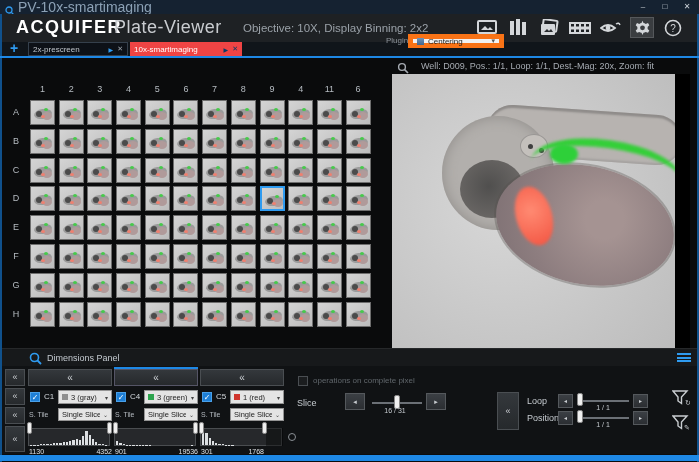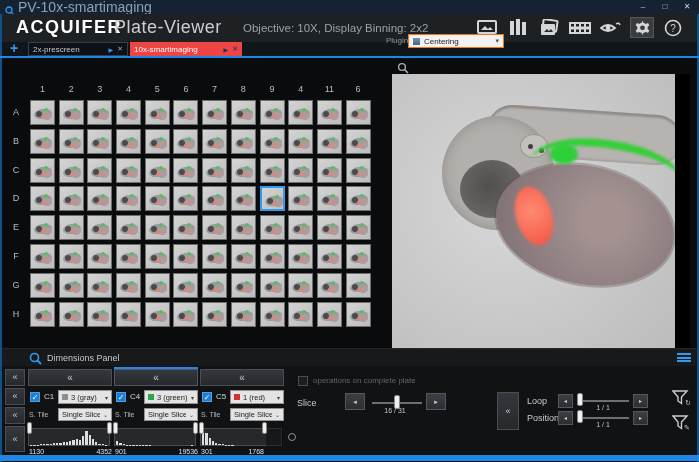--- a/index.html
+++ b/index.html
@@ -19,21 +19,21 @@
   .appname { position:absolute; left:112px; top:3px; font-size:18px; font-weight:300; letter-spacing:0.5px; color:#c9ccd0; }
   .objective { position:absolute; left:241px; top:8px; font-size:11.5px; color:#9aa1a8; }
   .hicons { position:absolute; right:12px; top:3px; display:flex; gap:7px; align-items:center; }
   .hicon { width:24px; height:21px; display:flex; align-items:center; justify-content:center; }
   .hicon.activebg { background:#3a3d40; border:1px solid #55585b; }
   .hicon svg { display:block; }
 
   
   .plugin-label { position:absolute; left:386px; top:36px; font-size:8px; color:#8d949b; z-index:5; }
   .plugin-dd { position:absolute; left:408px; top:34px; width:96px; height:14px; background:#f2f2f2;
-               border:1px solid #f97316; display:flex; align-items:center; gap:4px; padding:0 4px; z-index:5; }
+               border:5px solid #f97316; display:flex; align-items:center; gap:4px; padding:0 4px; z-index:5; }
   .plugin-dd .pd-ic { width:7px; height:7px; background:linear-gradient(#6f93b8,#42668c); }
   .plugin-dd .pd-txt { font-size:8px; color:#222; flex:1; }
   .plugin-dd .pd-caret { font-size:7px; color:#555; }
 
   
   .tabbar { position:absolute; left:2px; top:42px; width:695px; height:14px; background:#10151a; }
   .tab-add { position:absolute; left:8px; top:-2px; font-size:14px; font-weight:bold; color:#2f9bf0; }
   .tab { position:absolute; top:0; height:14px; display:flex; align-items:center; padding:0 4px; gap:4px; }
   .tab1 { left:26px; width:100px; background:#0d1117; border:1px solid #35404c; }
   .tab2 { left:128px; width:112px; background:#ef4444; }
@@ -937,20 +937,21 @@
         <i class="tr"></i>
       </div>
     </div>
 
   <span class="abs" style="left:397px;top:60px;">
     <svg width="12" height="12">
         <circle cx="5" cy="5" r="3.4" fill="none" stroke="#a6abb2" stroke-width="1.4"></circle>
         <line x1="7.6" y1="7.6" x2="11" y2="11" stroke="#a6abb2" stroke-width="1.6"></line>
       </svg>
   </span>
+  <span class="vheader-text">Well: D009, Pos.: 1/1, Loop: 1/1, Dest.-Mag: 20x, Zoom: fit</span>
   <div class="vimage">
     <div class="fish">
       <div class="f-trunk"></div>
       <div class="f-head"></div>
       <div class="f-ear"></div>
       <div class="f-oto1"></div>
       <div class="f-oto2"></div>
       <div class="f-eye"></div>
       <div class="f-yolk"></div>
       <div class="f-green"></div>
@@ -1119,21 +1120,21 @@
     <div class="histdim" style="width: 17px; display: block;"></div>
     <span class="handle lhandle"></span>
     <span class="handle rhandle" style="left: 62px;"></span>
     <span class="hmin">301</span>
     <span class="hmax" style="right: 20px;">1768</span>
   </div>
 
   <span class="circlebtn"></span>
 
   <span class="checkbox empty" style="left:298px;top:376px;"></span>
-  <span class="graylabel" style="left:313px;top:376px;">operations on complete plate</span>
+  <span class="graylabel" style="left:313px;top:376px;">operations on complete pixel</span>
   <span class="midlabel" style="left:297px;top:398px;">Slice</span>
   <div class="stepbtn" style="left:345px;top:393px;width:20px;height:17px;font-size:7px;line-height:16px;">◂</div>
   <div class="slider-area" style="left:372px;top:394px;width:50px;height:18px;">
     <span class="track" style="top:8px;"></span>
     <span class="shandle" style="top: 1px; height: 14px; left: 22px;"></span>
   </div>
   <span class="sval" style="left:366px;top:407px;width:58px;">16 / 31</span>
   <div class="stepbtn" style="left:426px;top:393px;width:20px;height:17px;font-size:7px;line-height:16px;">▸</div>
 
   <div class="cbtn" style="left:497px;top:392px;width:22px;height:38px;"><span style="line-height:36px;">«</span></div>

